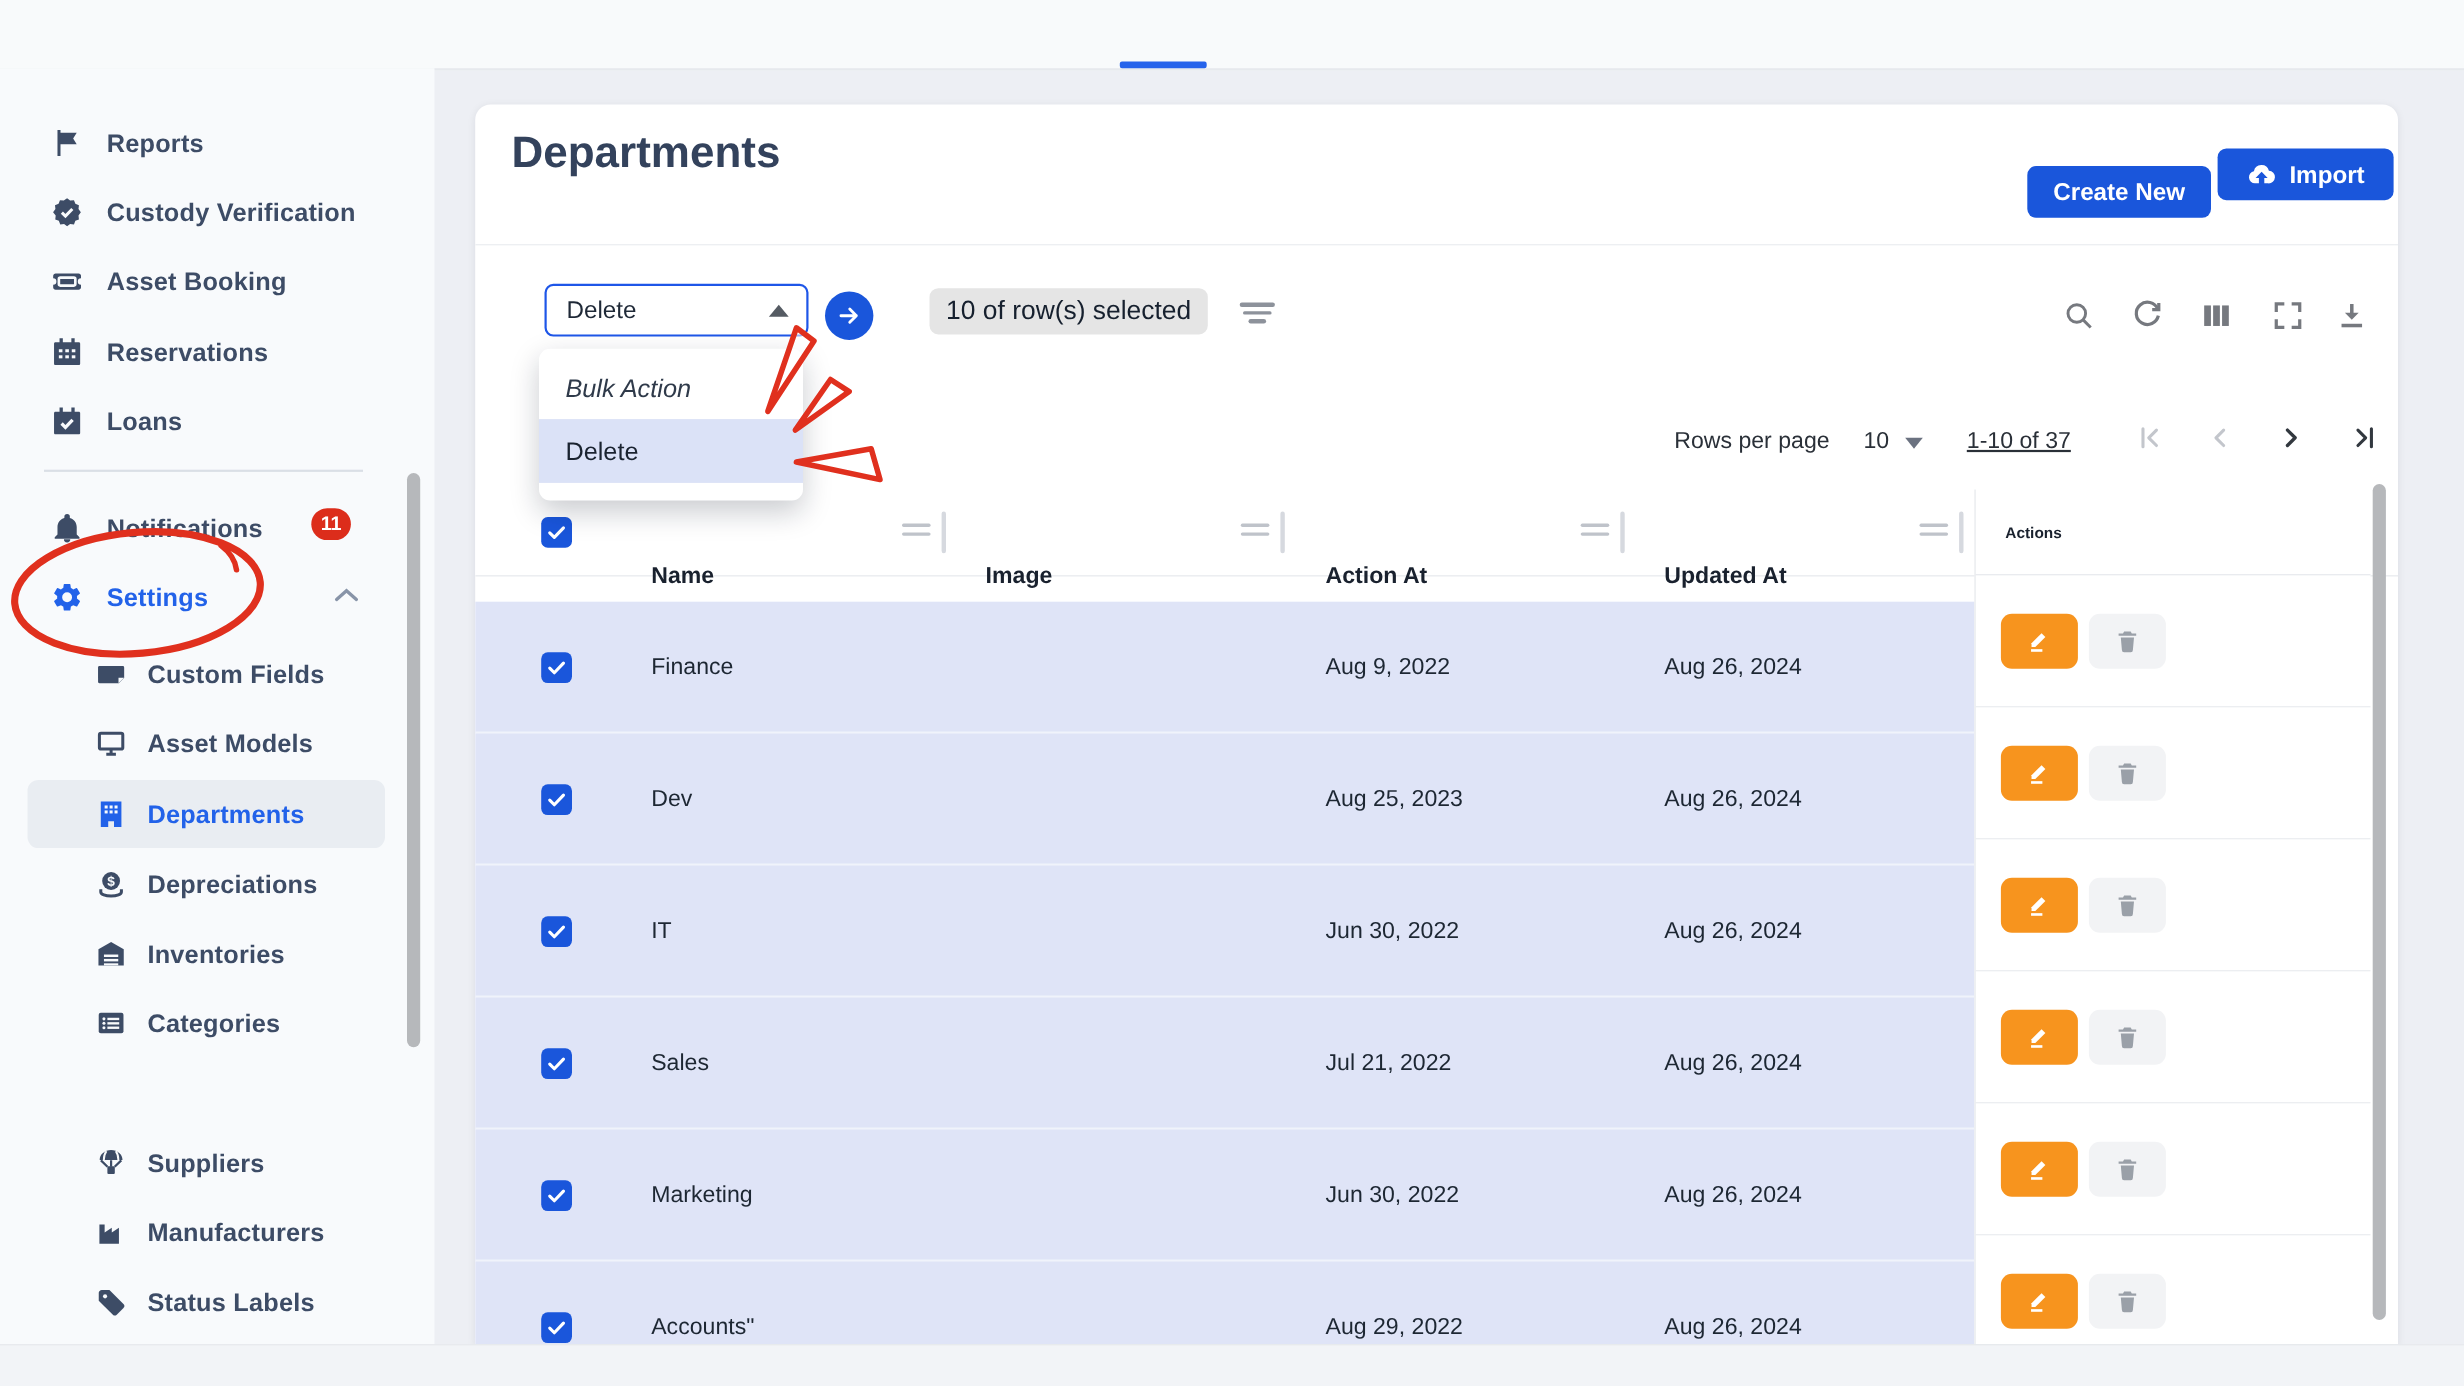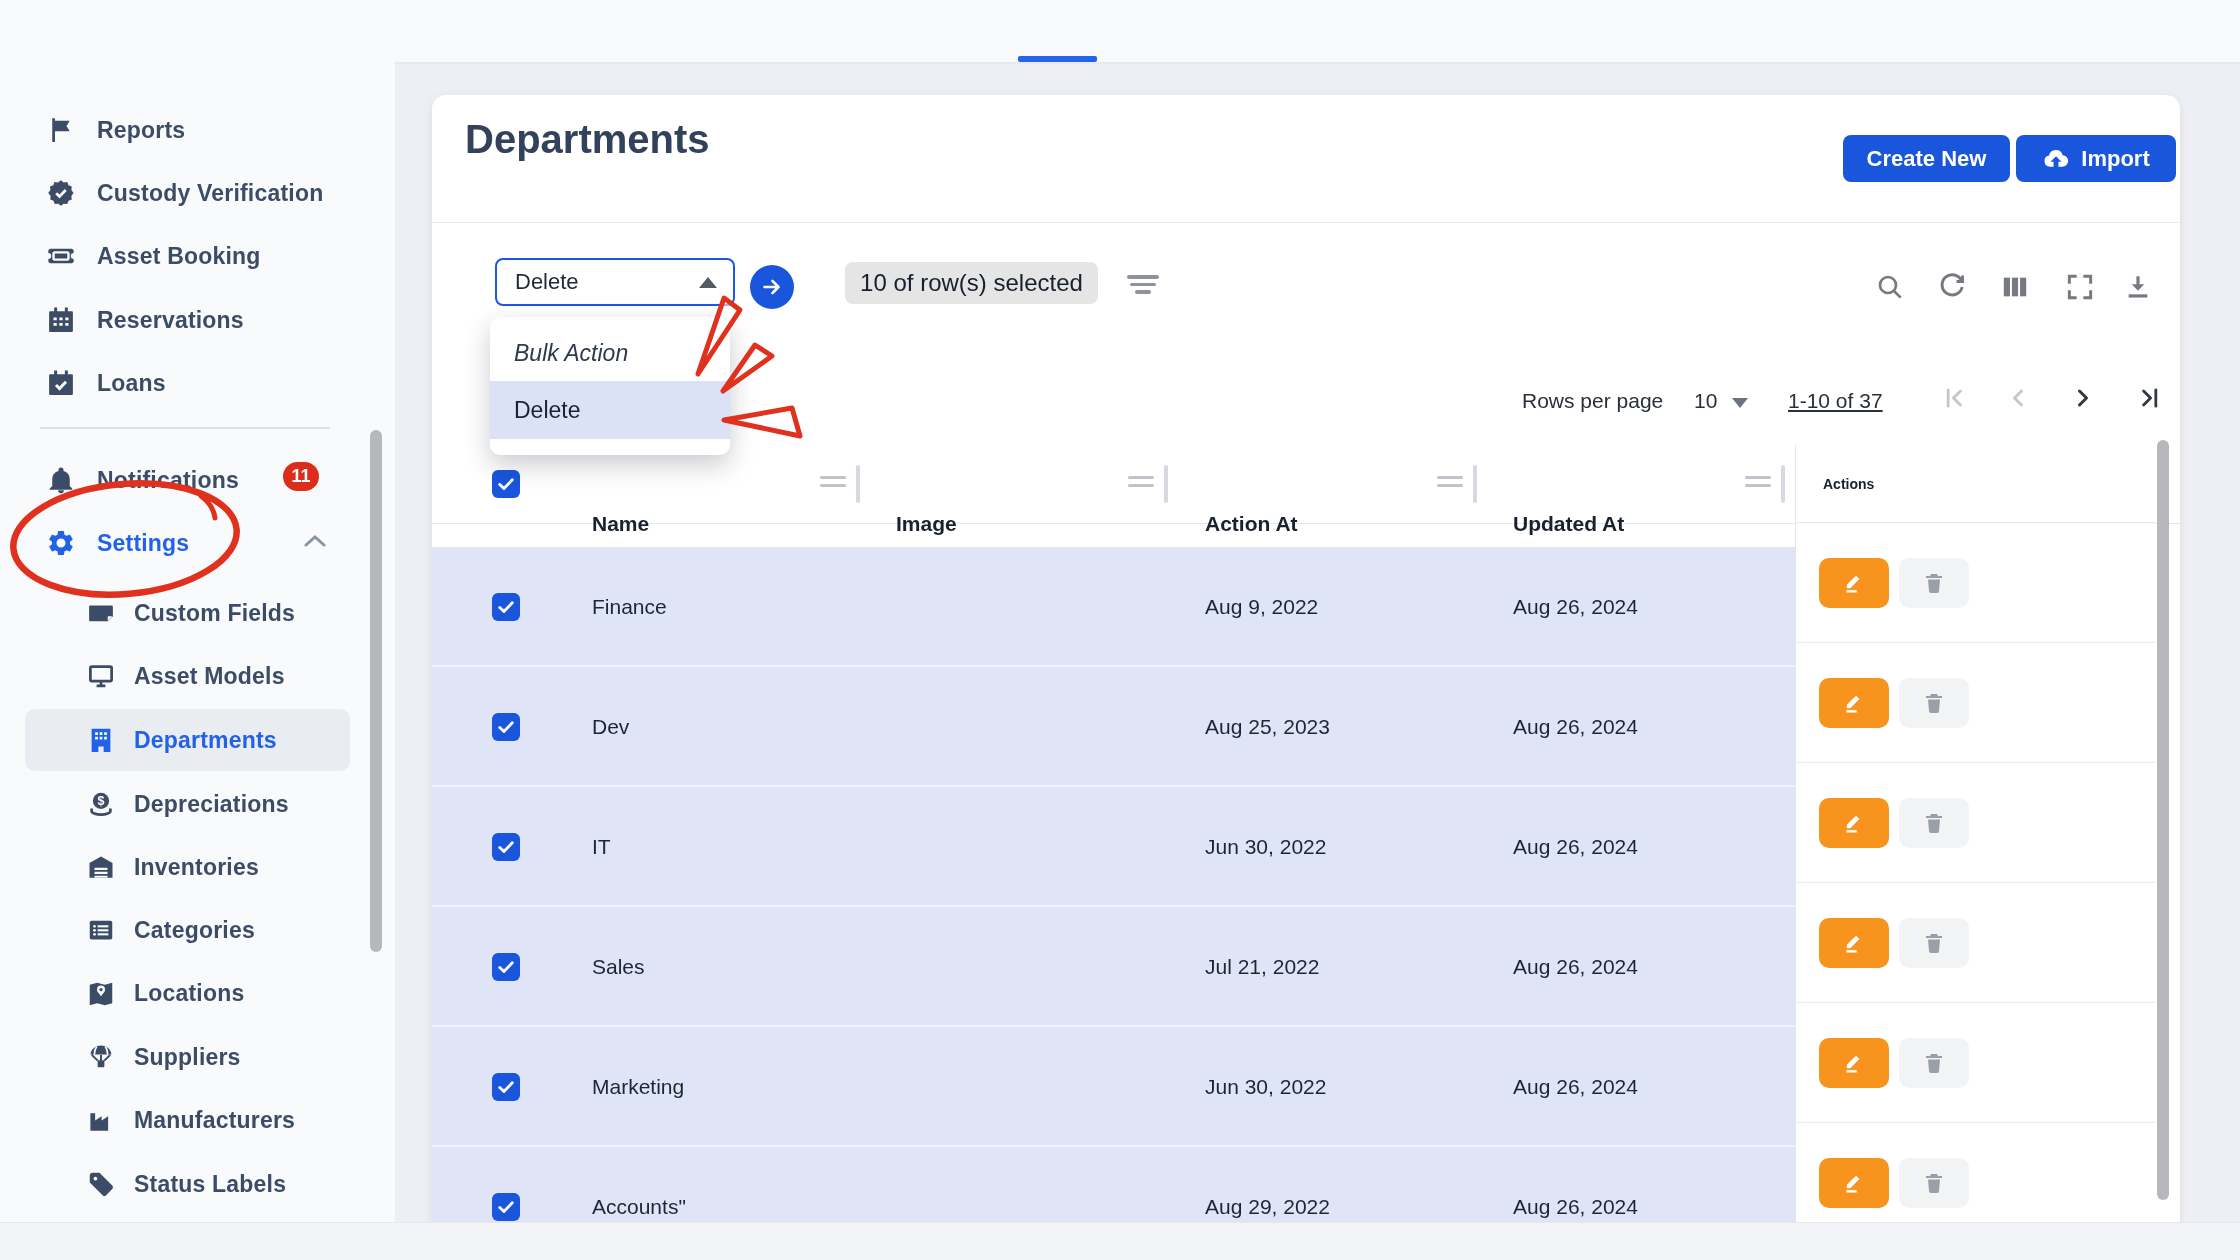--- a/index.html
+++ b/index.html
@@ -240,31 +240,20 @@
               <rect x="9.3" y="8.2" width="8.6" height="1.7"></rect>
               <circle cx="6.8" cy="12.2" r="1.1"></circle>
               <rect x="9.3" y="11.4" width="8.6" height="1.7"></rect>
               <circle cx="6.8" cy="15.4" r="1.1"></circle>
               <rect x="9.3" y="14.6" width="8.6" height="1.7"></rect>
             </g>
           </svg>
         </span>
       <span class="nav-label">Categories</span>
     </div>
-    <div class="nav-item sub" style="top:900px">
-      <span class="nav-ico">
-          <svg width="30" height="30" viewBox="0 0 24 24">
-            <path fill="#3d4c66" d="M9 3.8l6 1.5 6-1.5v16.4l-6 1.5-6-1.5-6 1.5V5.3z"></path>
-            <circle cx="12" cy="9.2" r="3.2" fill="#f8fafc"></circle>
-            <circle cx="12" cy="9.2" r="1.3" fill="#3d4c66"></circle>
-            <path fill="#f8fafc" d="M12 14.6l-2.2-3h4.4z"></path>
-          </svg>
-        </span>
-      <span class="nav-label">Locations</span>
-    </div>
     <div class="nav-item sub" style="top:964px">
       <span class="nav-ico">
           <svg width="30" height="30" viewBox="0 0 24 24">
             <path fill="#3d4c66" d="M12 2.8c-4.6 0-8.3 3.2-8.3 7.2h16.6c0-4-3.7-7.2-8.3-7.2z"></path>
             <path d="M8.6 3.6c-1.2 1.6-1.9 3.8-1.9 6.4M15.4 3.6c1.2 1.6 1.9 3.8 1.9 6.4" stroke="#f8fafc" stroke-width="1.4" fill="none"></path>
             <path d="M4.6 10.3l4.8 4.6M19.4 10.3l-4.8 4.6M12 10.3v4.6" stroke="#3d4c66" stroke-width="1.6" fill="none"></path>
             <rect x="9.3" y="14.6" width="5.4" height="5.6" rx="0.8" fill="#3d4c66"></rect>
           </svg>
         </span>
       <span class="nav-label">Suppliers</span>
@@ -286,21 +275,21 @@
         </span>
       <span class="nav-label">Status Labels</span>
     </div>
 
     <div class="side-scroll"></div>
   </div>
 
   <div class="card">
     <div class="page-title">Departments</div>
 
-    <button class="btn-primary" style="left:1411px;top:40px;width:167px;">
+    <button class="btn-primary" style="left:1411px;top:56px;width:167px;">
       <span>Create New</span>
     </button>
     <button class="btn-primary" style="left:1584px;top:40px;width:160px;">
       <span style="display:flex;">
           <svg width="28" height="28" viewBox="0 0 24 24">
             <path fill="#fff" d="M6.8 18.6a4.8 4.8 0 0 1-.8-9.5A6 6 0 0 1 17.7 8.7 4.4 4.4 0 0 1 17.2 18.6h-3.1v-4.2h2.6L12 9.6l-4.7 4.8h2.6v4.2z"></path>
           </svg>
         </span>
       <span>Import</span>
     </button>

